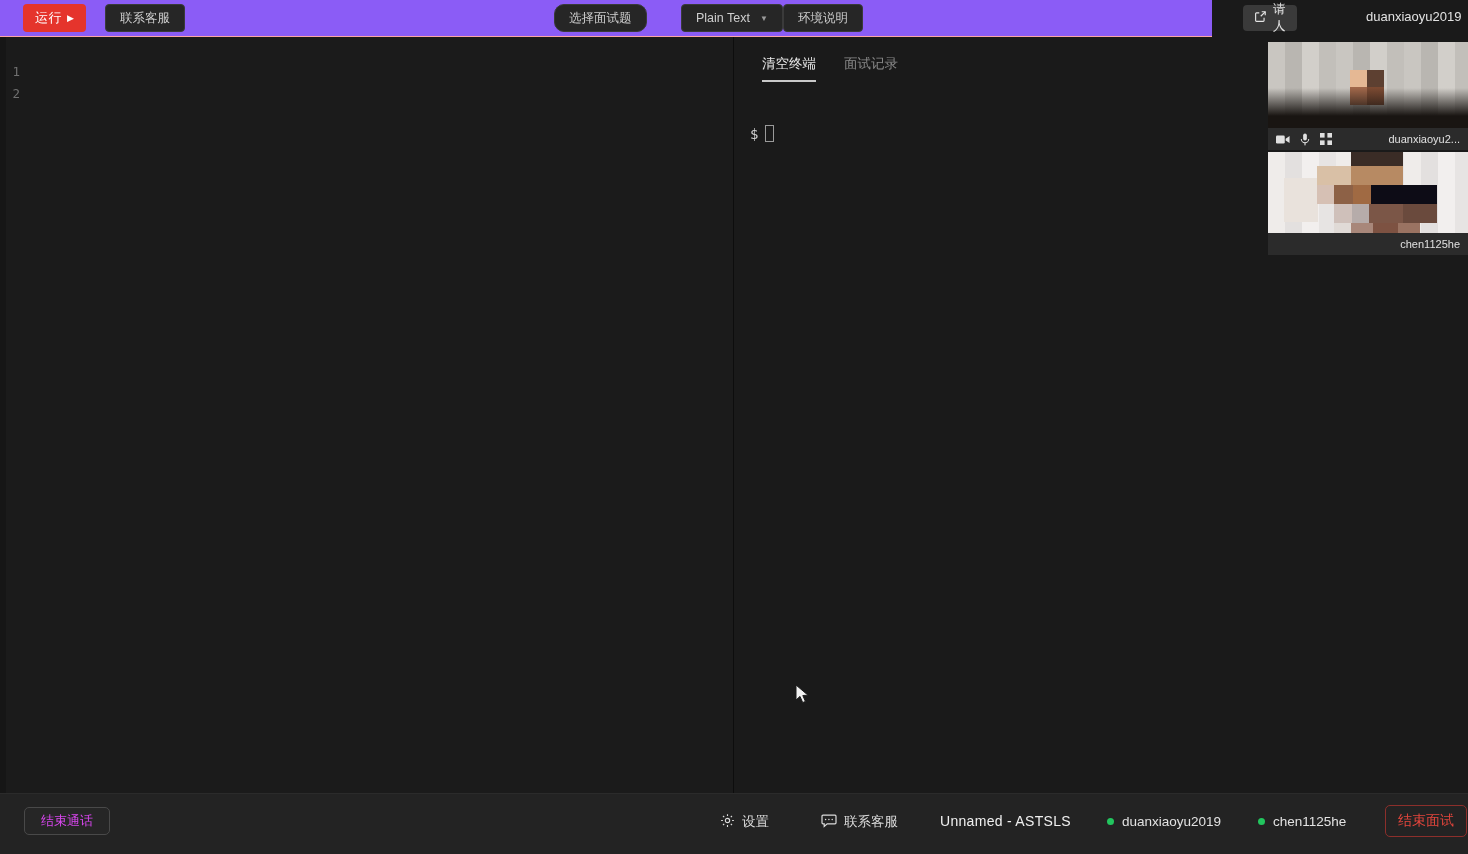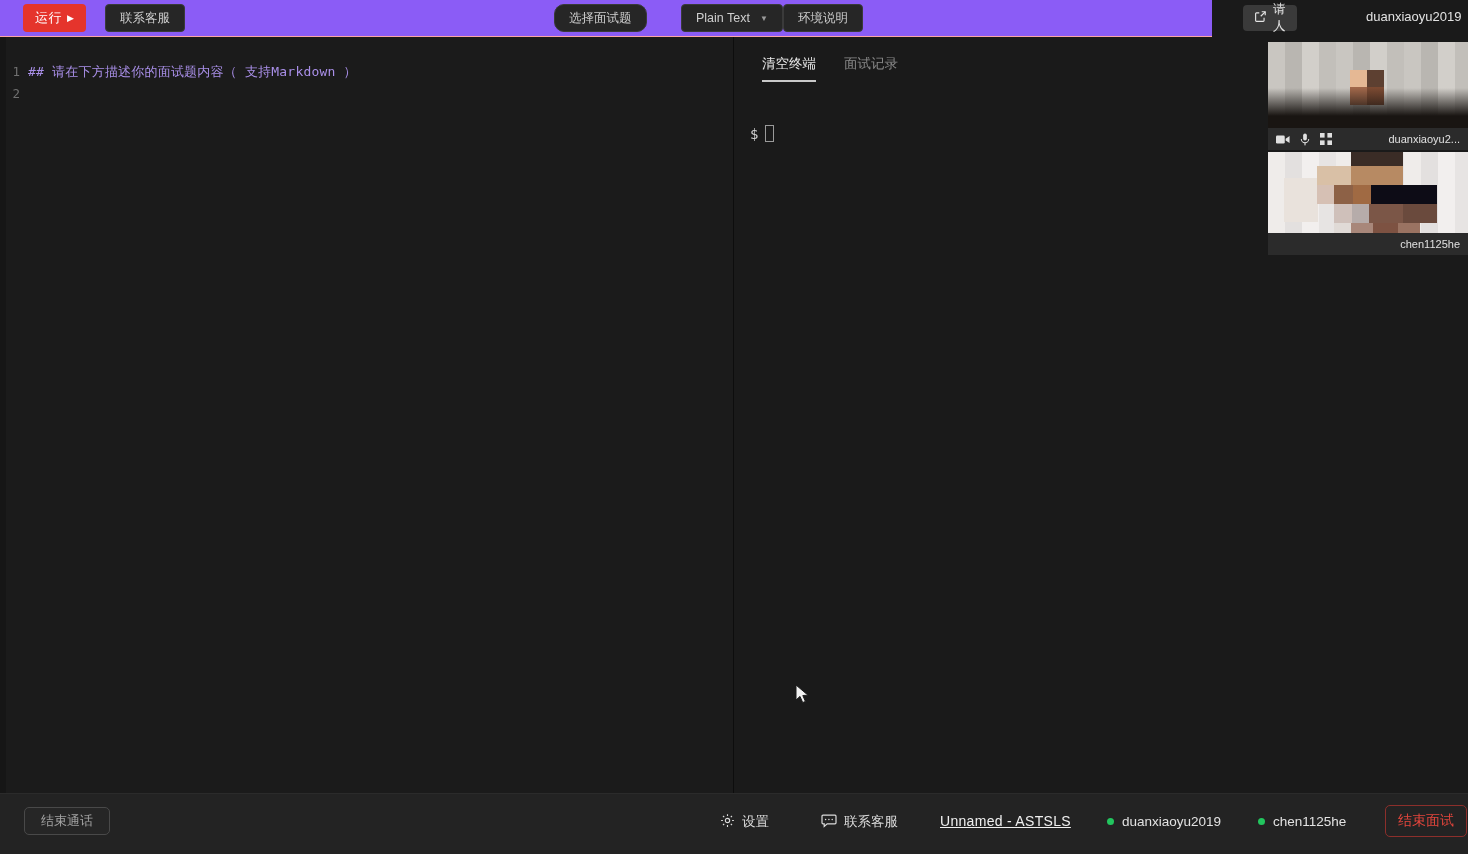--- a/index.html
+++ b/index.html
@@ -123,29 +123,29 @@
   .m2-arm { position:absolute; left:16px; top:26px; width:34px; height:44px; background:#e9e2dc; }
 
   
   #bottombar {
     position:absolute; left:0; top:793px; width:1468px; height:61px;
     background:#232323; border-top:1px solid #2b2b2b;
   }
   .bb-endcall {
     position:absolute; left:24px; top:807px; height:28px; padding:0 16px;
     background:#262626; border:1px solid #494949; border-radius:5px;
-    color:#a3a3a3; font-size:13px; display:flex; align-items:center; cursor:pointer;
+    color:#d946ef; font-size:13px; display:flex; align-items:center; cursor:pointer;
   }
   .bb-item {
     position:absolute; top:813px; display:flex; align-items:center; gap:7px;
     font-size:13.5px; color:#dcdcdc; cursor:pointer; white-space:nowrap;
   }
   #bb-settings { left:720px; }
   #bb-support  { left:821px; }
-  #bb-room { left:940px; top:813px; text-decoration:underline; font-size:14px; color:#f0f0f0; letter-spacing:.3px; }
+  #bb-room { left:940px; top:813px; font-size:14px; color:#f0f0f0; letter-spacing:.3px; }
   .bb-peer { position:absolute; top:814px; display:flex; align-items:center; gap:8px; font-size:13.5px; color:#e2e2e2; }
   #peer0 { left:1107px; }
   #peer1 { left:1258px; }
   .dot { width:7px; height:7px; border-radius:50%; background:#22c55e; display:inline-block; }
   .bb-endiv {
     position:absolute; left:1385px; top:805px; height:32px; padding:0 12px;
     background:transparent; border:1px solid #8c2f2b; border-radius:5px;
     color:#e2453c; font-size:14px; display:flex; align-items:center; cursor:pointer;
   }
 
@@ -197,21 +197,20 @@
 
     </div>
   </div>
 
   <div id="editor">
     <div id="gutter-strip"></div>
     <div id="code-area">
 
       <div class="code-row">
         <span class="ln">1</span>
-        <span class="code">## 请在下方描述你的面试题内容（ 支持Markdown ）</span>
       </div>
 
       <div class="code-row">
         <span class="ln">2</span>
         <span class="code"></span>
       </div>
 
     </div>
   </div>
 

